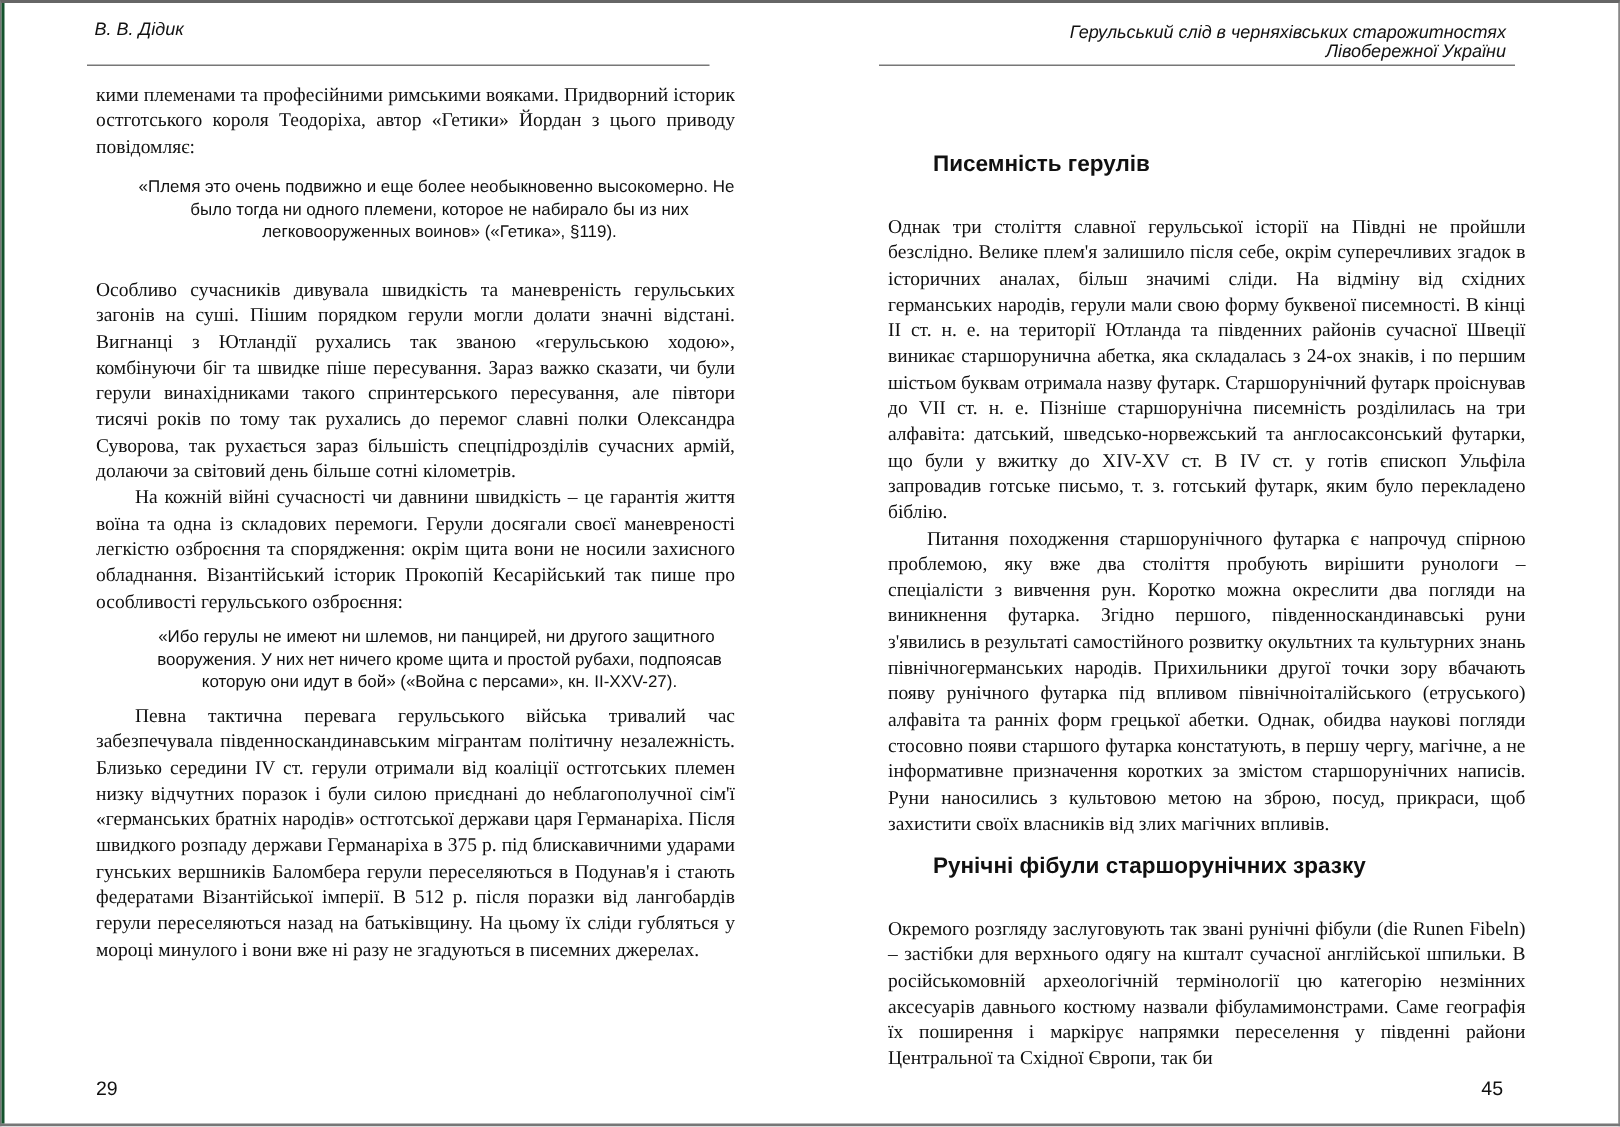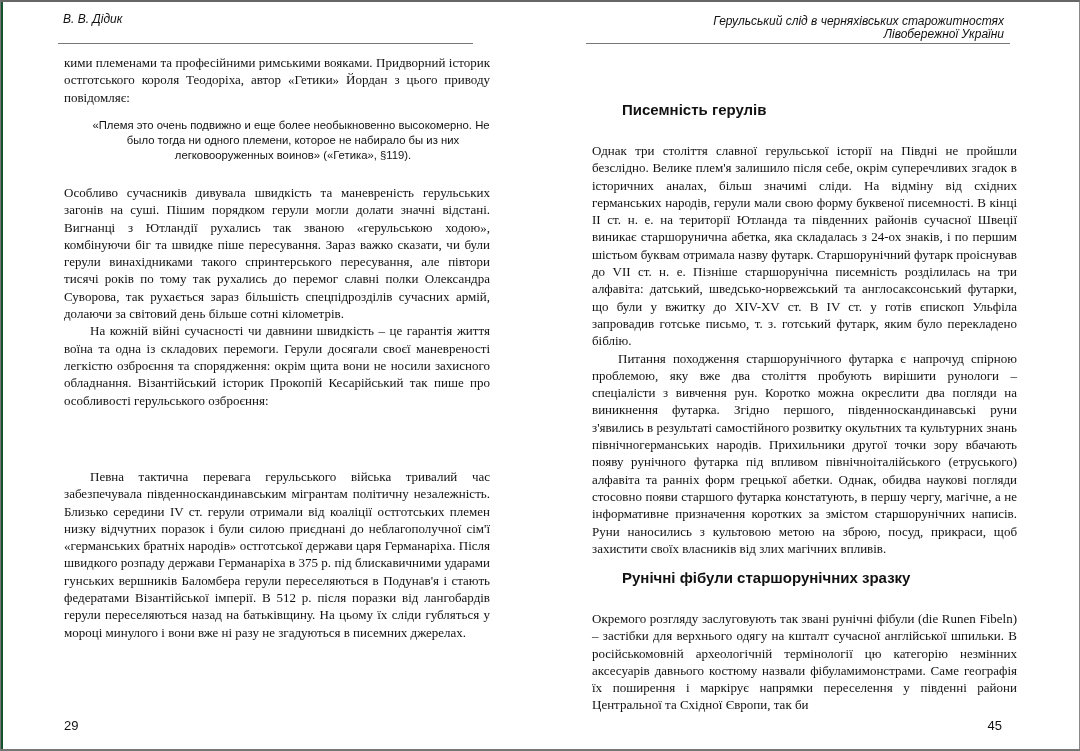--- a/index.html
+++ b/index.html
@@ -48,20 +48,21 @@
       <p class="p">кими племенами та професійними римськими вояками. Придворний історик остготського короля Теодоріха, автор «Гетики» Йордан з цього приводу повідомляє:</p>
     </div>
 
     <div class="quote" style="top:116px;">«Племя это очень подвижно и еще более необыкновенно высокомерно. Не было тогда ни одного племени, которое не набирало бы из них легковооруженных воинов» («Гетика», §119).</div>
 
     <div class="body-text" style="top:182px;">
       <p class="p">Особливо сучасників дивувала швидкість та маневреність герульських загонів на суші. Пішим порядком герули могли долати значні відстані. Вигнанці з Ютландії рухались так званою «герульською ходою», комбінуючи біг та швидке піше пересування. Зараз важко сказати, чи були герули винахідниками такого спринтерського пересування, але півтори тисячі років по тому так рухались до перемог славні полки Олександра Суворова, так рухається зараз більшість спецпідрозділів сучасних армій, долаючи за світовий день більше сотні кілометрів.</p>
       <p class="p indent">На кожній війні сучасності чи давнини швидкість – це гарантія життя воїна та одна із складових перемоги. Герули досягали своєї маневреності легкістю озброєння та спорядження: окрім щита вони не носили захисного обладнання. Візантійський історик Прокопій Кесарійський так пише про особливості герульського озброєння:</p>
     </div>
 
+    <div class="quote" style="top:416px;">«Ибо герулы не имеют ни шлемов, ни панцирей, ни другого защитного вооружения. У них нет ничего кроме щита и простой рубахи, подпоясав которую они идут в бой» («Война с персами», кн. II-XXV-27).</div>
 
     <div class="body-text" style="top:466px;">
       <p class="p indent">Певна тактична перевага герульського війська тривалий час забезпечувала південноскандинавським мігрантам політичну незалежність. Близько середини IV ст. герули отримали від коаліції остготських племен низку відчутних поразок і були силою приєднані до неблагополучної сім'ї «германських братніх народів» остготської держави царя Германаріха. Після швидкого розпаду держави Германаріха в 375 р. під блискавичними ударами гунських вершників Баломбера герули переселяються в Подунав'я і стають федератами Візантійської імперії. В 512 р. після поразки від лангобардів герули переселяються назад на батьківщину. На цьому їх сліди губляться у мороці минулого і вони вже ні разу не згадуються в писемних джерелах.</p>
     </div>
 
     <div class="pagenum">29</div>
   </div>
 
   <div class="page right">
     <div class="header">

